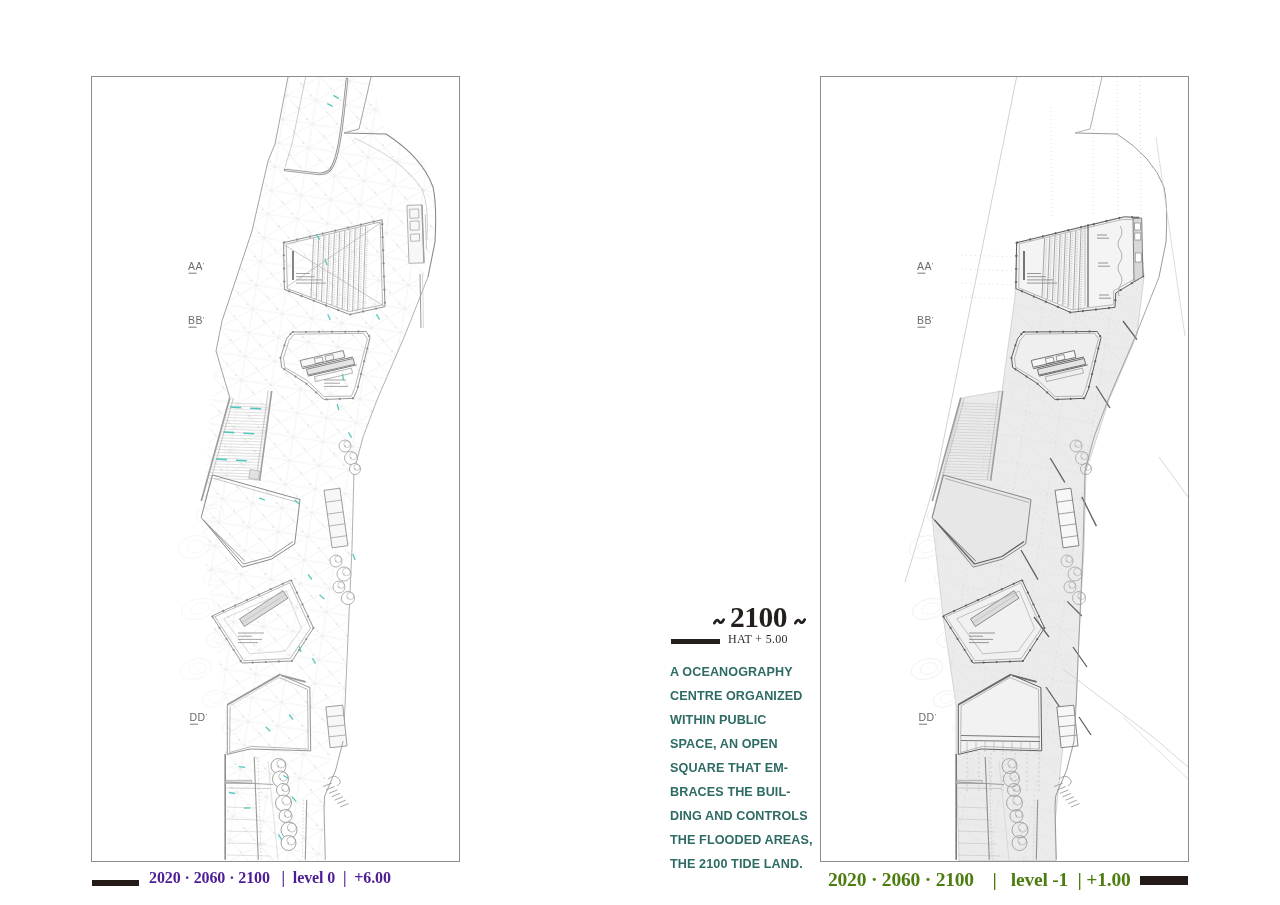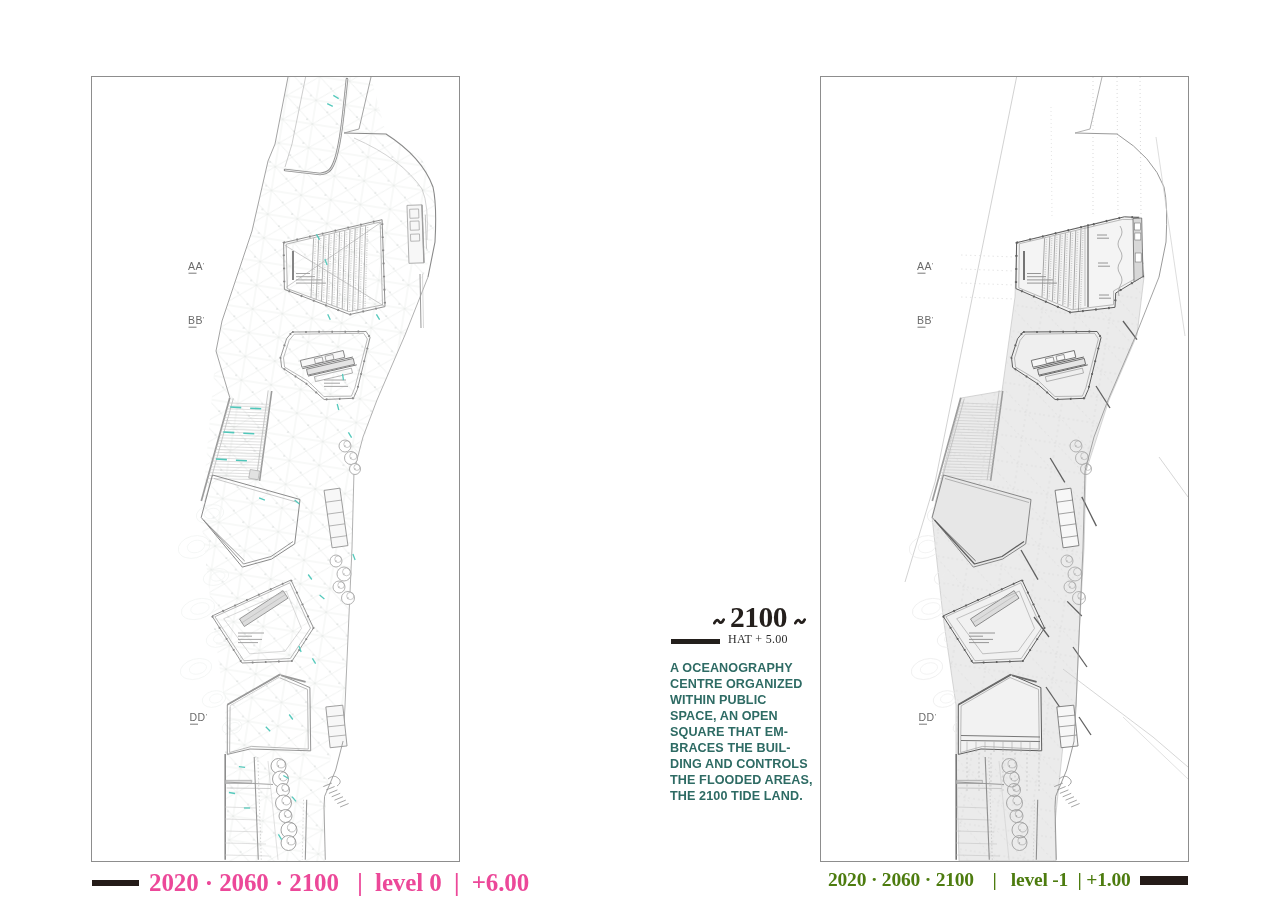--- a/index.html
+++ b/index.html
@@ -662,20 +662,20 @@
   </svg>
 
 <svg class="abs" style="left:794px;top:616px" width="12" height="11" viewBox="0 0 12 11">
     <path d="M1.3,7.2 Q3.8,2.2 6,5.4 Q8.2,8.6 10.7,3.6" fill="none" stroke="#241f1c" stroke-width="2.7" stroke-linecap="round"></path>
   </svg>
 
 <div class="abs" style="left:671px;top:639px;width:49px;height:5px;background:#231f1c"></div>
 
 <div class="abs serif" style="left:728px;top:632px;font-size:12px;color:#2b2b2b;letter-spacing:0.3px">HAT + 5.00</div>
 
-<div class="abs" style="left:670px;top:660px;width:170px;white-space:nowrap;font-size:12.6px;font-weight:bold;line-height:16px;color:#2e6b64;letter-spacing:0.1px">A OCEANOGRAPHY<br>CENTRE ORGANIZED<br>WITHIN PUBLIC<br>SPACE, AN OPEN<br>SQUARE THAT EM‐<br>BRACES THE BUIL‐<br>DING AND CONTROLS<br>THE FLOODED AREAS,<br>THE 2100 TIDE LAND.</div>
+<div class="abs" style="left:670px;top:660px;width:170px;white-space:nowrap;font-size:12.6px;font-weight:bold;line-height:24px;color:#2e6b64;letter-spacing:0.1px">A OCEANOGRAPHY<br>CENTRE ORGANIZED<br>WITHIN PUBLIC<br>SPACE, AN OPEN<br>SQUARE THAT EM‐<br>BRACES THE BUIL‐<br>DING AND CONTROLS<br>THE FLOODED AREAS,<br>THE 2100 TIDE LAND.</div>
 
 <div class="abs" style="left:92px;top:880px;width:47px;height:6px;background:#241b18"></div>
 
-<div class="abs serif" style="left:149px;top:869px;font-size:25px;letter-spacing:-0.1px;font-weight:bold;color:#ec4899;white-space:nowrap">2020 · 2060 · 2100&nbsp;&nbsp;&nbsp;|&nbsp;&nbsp;level 0&nbsp;&nbsp;|&nbsp;&nbsp;+6.00</div>
+<div class="abs serif" style="left:149px;top:869px;font-size:16px;letter-spacing:-0.1px;font-weight:bold;color:#4c1d95;white-space:nowrap">2020 · 2060 · 2100&nbsp;&nbsp;&nbsp;|&nbsp;&nbsp;level 0&nbsp;&nbsp;|&nbsp;&nbsp;+6.00</div>
 
 <div class="abs serif" style="left:828px;top:869px;font-size:19.5px;letter-spacing:-0.2px;font-weight:bold;color:#4d7c0f;white-space:nowrap">2020 · 2060 · 2100&nbsp;&nbsp;&nbsp;&nbsp;|&nbsp;&nbsp;&nbsp;level -1&nbsp;&nbsp;|&nbsp;+1.00</div>
 
 <div class="abs" style="left:1140px;top:876px;width:48px;height:9px;background:#241b18"></div>
 </body></html>

